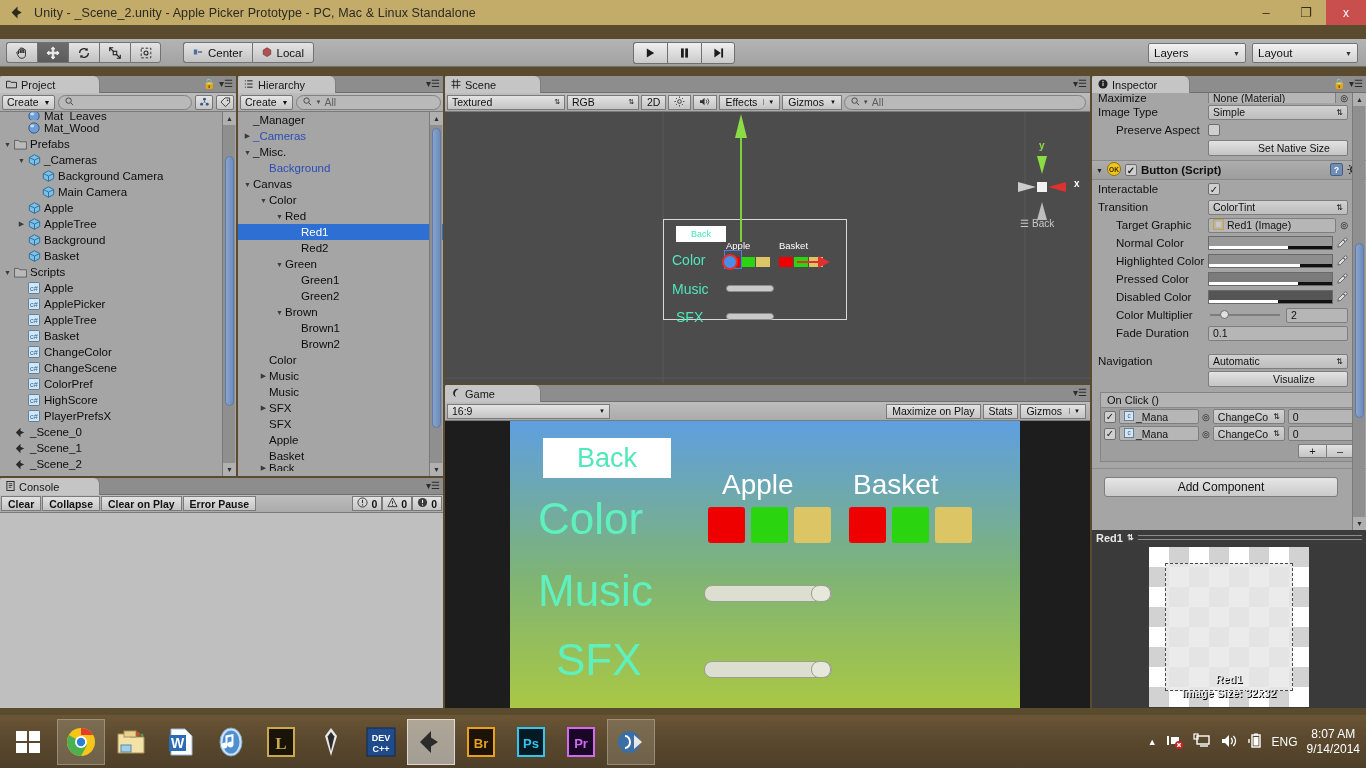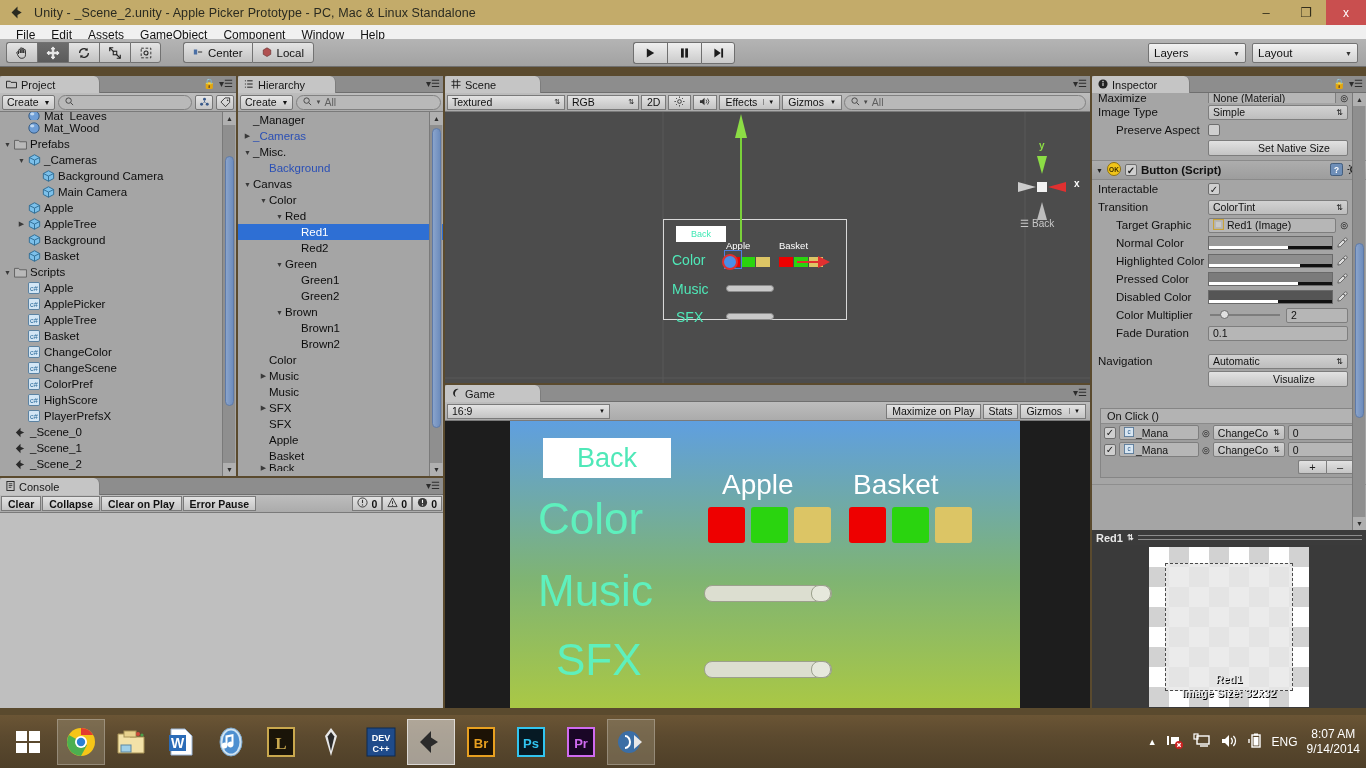--- a/index.html
+++ b/index.html
@@ -186,21 +186,21 @@
     border-radius:2px; display:flex; align-items:center; justify-content:center;
     font-size:10.5px; color:#111; flex:1;padding-left:32px;
   }
   .colorbar { height:14px; flex:1; border:1px solid #6a6a6a; position:relative; }
   .comp-header {
     height:20px; display:flex; align-items:center; gap:4px; padding-left:4px;
     background: linear-gradient(#adadad,#9d9d9d);
     border-top:1px solid #8a8a8a; border-bottom:1px solid #8a8a8a;
     font-size:11.5px; font-weight:bold; color:#111;
   }
-  .onclick-box { margin:20px 8px 0 8px; border:1px solid #858585; background:#9e9e9e; }
+  .onclick-box { margin:4px 8px 0 8px; border:1px solid #858585; background:#9e9e9e; }
   .onclick-head { height:15px; background:#b3b3b3; display:flex; align-items:center;
                   padding-left:6px; font-size:11px; color:#111; border-bottom:1px solid #8b8b8b;}
   .onclick-row { height:17px; display:flex; align-items:center; gap:3px; padding:1px 3px; }
   .prev-header {
     height:15px; background:#3b3b3b; display:flex; align-items:center;
     padding-left:4px; font-size:11px; color:#e8e8e8; font-weight:bold;
   }
   .prev-area { position:absolute; left:0; right:0; top:15px; bottom:0; background:#3a3a3a;
                display:flex; align-items:center; justify-content:center;}
 
@@ -247,29 +247,20 @@
         </svg>
     </div>
     <div class="title-text">Unity - _Scene_2.unity - Apple Picker Prototype - PC, Mac &amp; Linux Standalone</div>
     <div class="win-btns">
       <div class="win-btn">–</div>
       <div class="win-btn">❐</div>
       <div class="win-btn close">x</div>
     </div>
   </div>
 
-  <div class="menubar">
-    <div class="menu-item">File</div>
-    <div class="menu-item">Edit</div>
-    <div class="menu-item">Assets</div>
-    <div class="menu-item">GameObject</div>
-    <div class="menu-item">Component</div>
-    <div class="menu-item">Window</div>
-    <div class="menu-item">Help</div>
-  </div>
 
   <div class="toolbar">
     <div class="tb-group">
       <div class="tb-btn">
         <svg width="14" height="14" viewBox="0 0 16 16">
             <path d="M4 9V5a1 1 0 012 0v3V3a1 1 0 012 0v5V3.5a1 1 0 012 0V8V5a1 1 0 012 0v5c0 3-2 4-4 4H7c-2 0-3-2-4-4L2.2 8.2a1 1 0 011.4-1.4z" fill="none" stroke="#222" stroke-width="1"></path>
           </svg>
       </div>
       <div class="tb-btn on">
         <svg width="14" height="14" viewBox="0 0 16 16">
@@ -1271,20 +1262,23 @@
         </div>
         <div style="display:flex;justify-content:flex-end;padding:2px 3px 3px 0;">
           <div style="display:flex;">
             <div style="width:28px;height:14px;background:linear-gradient(#e2e2e2,#c4c4c4);border:1px solid #7d7d7d;border-right:none;border-radius:2px 0 0 2px;display:flex;align-items:center;justify-content:center;font-size:11px;">+</div>
             <div style="width:28px;height:14px;background:linear-gradient(#e2e2e2,#c4c4c4);border:1px solid #7d7d7d;border-radius:0 2px 2px 0;display:flex;align-items:center;justify-content:center;font-size:11px;">–</div>
           </div>
         </div>
       </div>
 
       <div style="height:9px;border-top:1px solid #8e8e8e;margin-top:6px;"></div>
+      <div style="padding:0 28px 0 12px;">
+        <div style="height:20px;background:linear-gradient(#e6e6e6,#cacaca);border:1px solid #7d7d7d;border-radius:3px;display:flex;align-items:center;justify-content:center;font-size:12px;color:#111;">Add Component</div>
+      </div>
 
       <div class="vscroll" style="top:0;bottom:178px;">
         <div class="up">▲</div>
         <div class="thumb" style="top:150px;height:175px;"></div>
         <div class="down">▼</div>
       </div>
     </div>
 
     <div style="position:absolute;left:0;right:0;bottom:0;height:178px;">
       <div class="prev-header">

